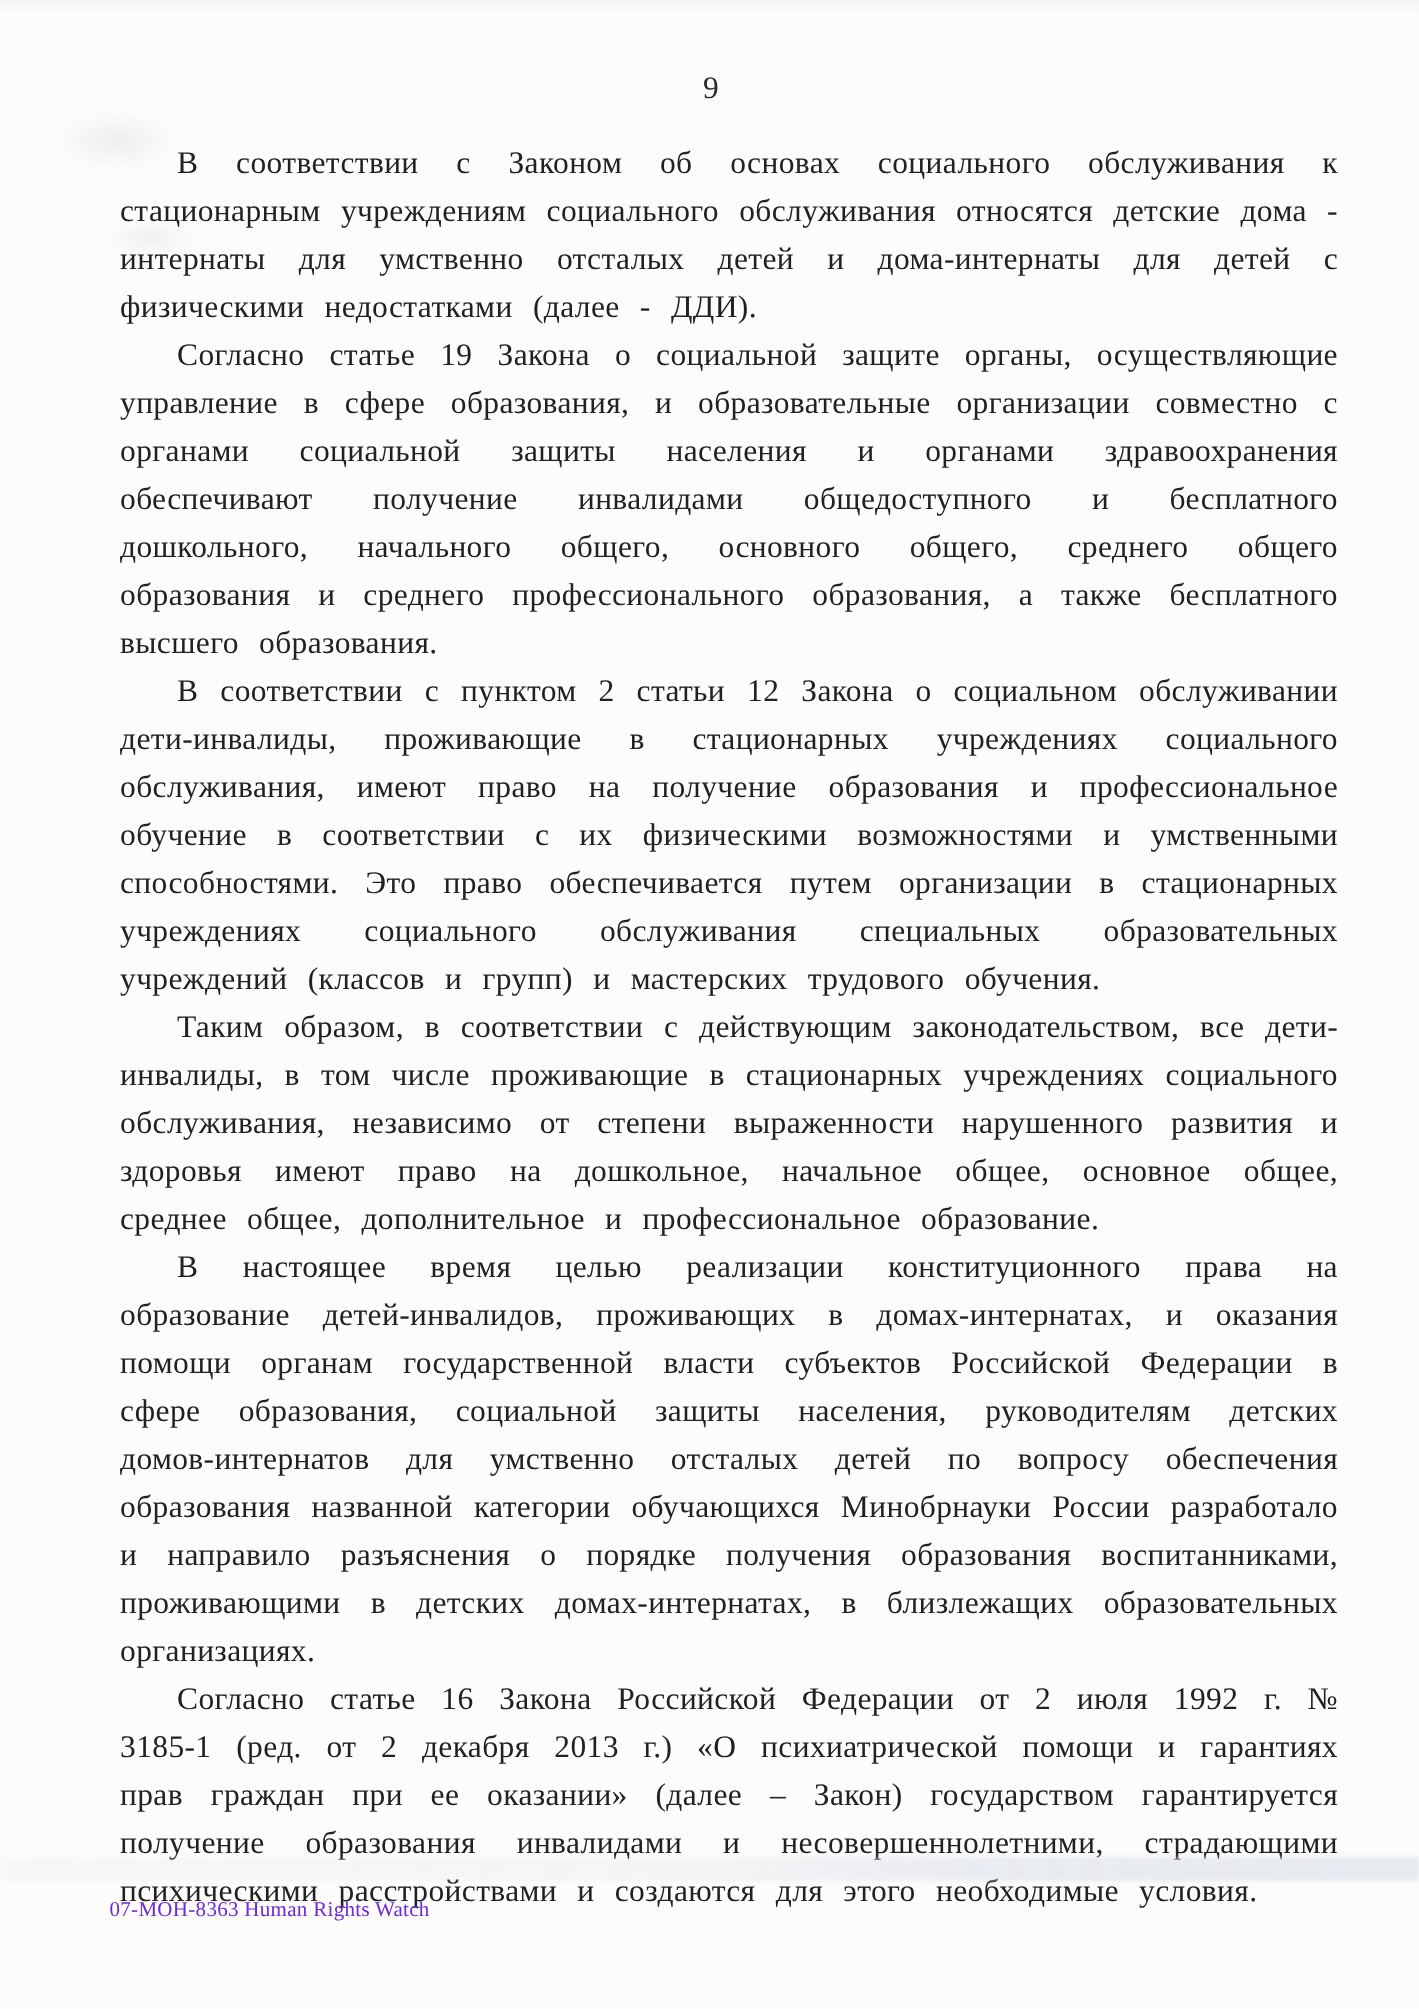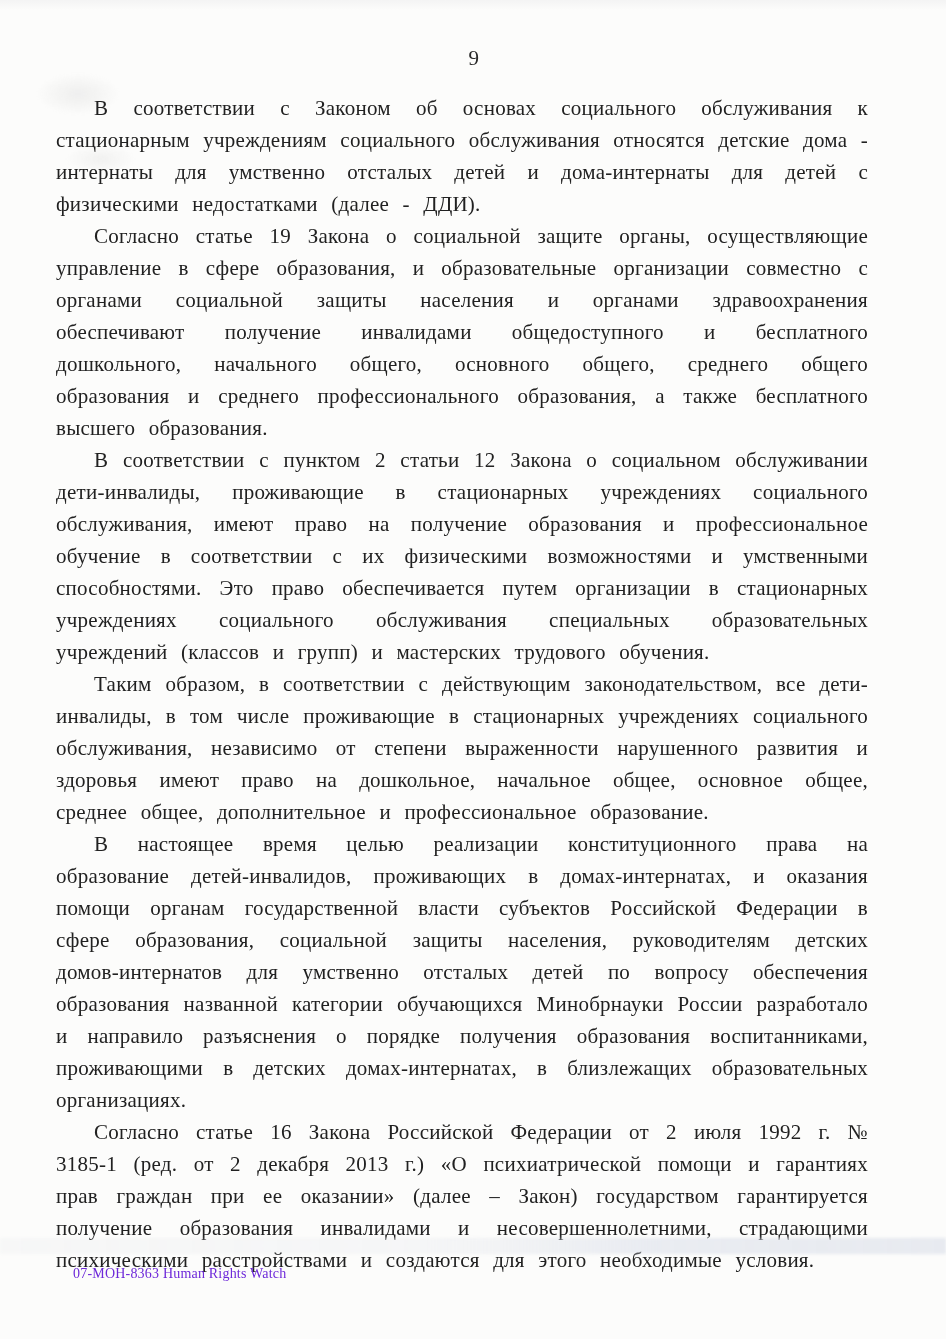--- a/index.html
+++ b/index.html
@@ -55,21 +55,21 @@
     left: 68px;
     width: 812px;
     text-align: center;
     font-size: 21px;
     letter-spacing: 0.3px;
     color: #2a2a2a;
   }
   .body-text {
     position: absolute;
     top: 92px;
-    left: 56px;
+    left: 80px;
     width: 812px;
   }
   .body-text p {
     margin: 0;
     text-indent: 38px;
     text-align: justify;
     font-size: 21px;
     line-height: 32px;
     word-spacing: 8px;
     letter-spacing: 0.25px;

